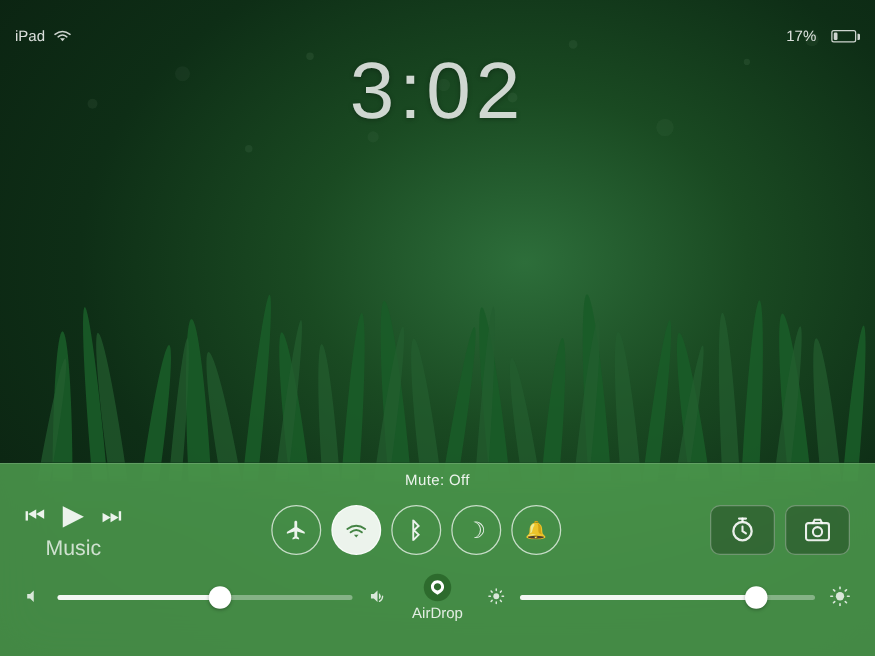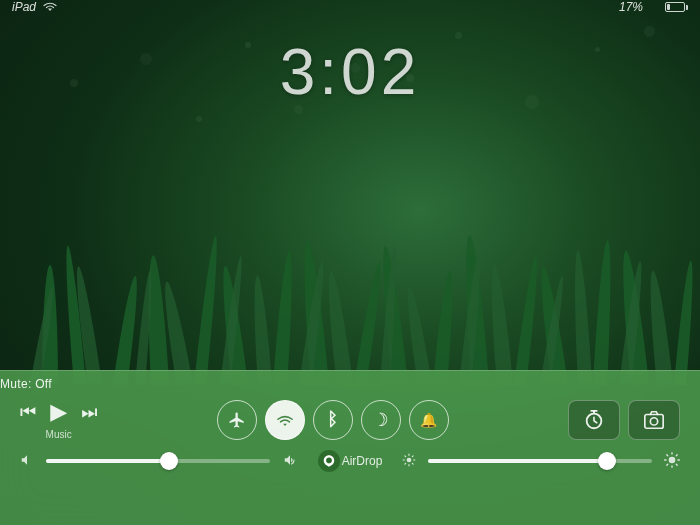--- a/index.html
+++ b/index.html
@@ -25,43 +25,42 @@
     
     .bokeh {
       position: absolute;
       border-radius: 50%;
       background: rgba(200, 240, 200, 0.15);
     }
 
     
     #status-bar {
       position: absolute;
-      top: 0; left: 0; right: 0;
+      top: 12px; left: 0; right: 0;
       height: 24px;
       display: flex;
-      align-items: flex-start;
+      align-items: flex-end;
       justify-content: space-between;
       padding: 0 12px;
       z-index: 10;
-      font-style: italic;
     }
 
     #status-left {
       display: flex;
       align-items: center;
       gap: 6px;
       color: rgba(255,255,255,0.85);
       font-size: 12px;
       font-weight: 500;
     }
 
     #status-right {
       display: flex;
       align-items: center;
-      gap: 22px;
+      gap: 12px;
       color: rgba(255,255,255,0.85);
       font-size: 12px;
     }
 
     
     #clock-area {
       position: absolute;
       top: 40px;
       left: 0; right: 0;
       display: flex;
@@ -93,20 +92,21 @@
       bottom: 0; left: 0; right: 0;
       height: 155px;
       background: rgba(80, 160, 80, 0.82);
       backdrop-filter: blur(20px);
       -webkit-backdrop-filter: blur(20px);
       border-top: 1px solid rgba(255,255,255,0.2);
       z-index: 20;
     }
 
     #mute-label {
+      text-align: center;
       color: rgba(255,255,255,0.9);
       font-size: 12px;
       padding-top: 6px;
       letter-spacing: 0.3px;
     }
 
     #controls-row {
       display: flex;
       align-items: center;
       justify-content: space-between;
@@ -133,21 +133,21 @@
       cursor: pointer;
       display: flex;
       align-items: center;
     }
 
     .play-btn {
       font-size: 22px;
     }
 
     #media-label {
-      font-size: 10px;
+      font-size: 17px;
       color: rgba(255,255,255,0.75);
     }
 
     
     #toggle-section {
       display: flex;
       align-items: center;
       gap: 8px;
     }
 
@@ -200,20 +200,21 @@
 
     #volume-section {
       display: flex;
       align-items: center;
       gap: 6px;
       flex: 1;
     }
 
     #airdrop-section {
       display: flex;
+      flex-direction: column;
       align-items: center;
       gap: 2px;
       flex: 0 0 auto;
       padding: 0 20px;
     }
 
     #airdrop-icon {
       width: 22px;
       height: 22px;
       border-radius: 50%;

